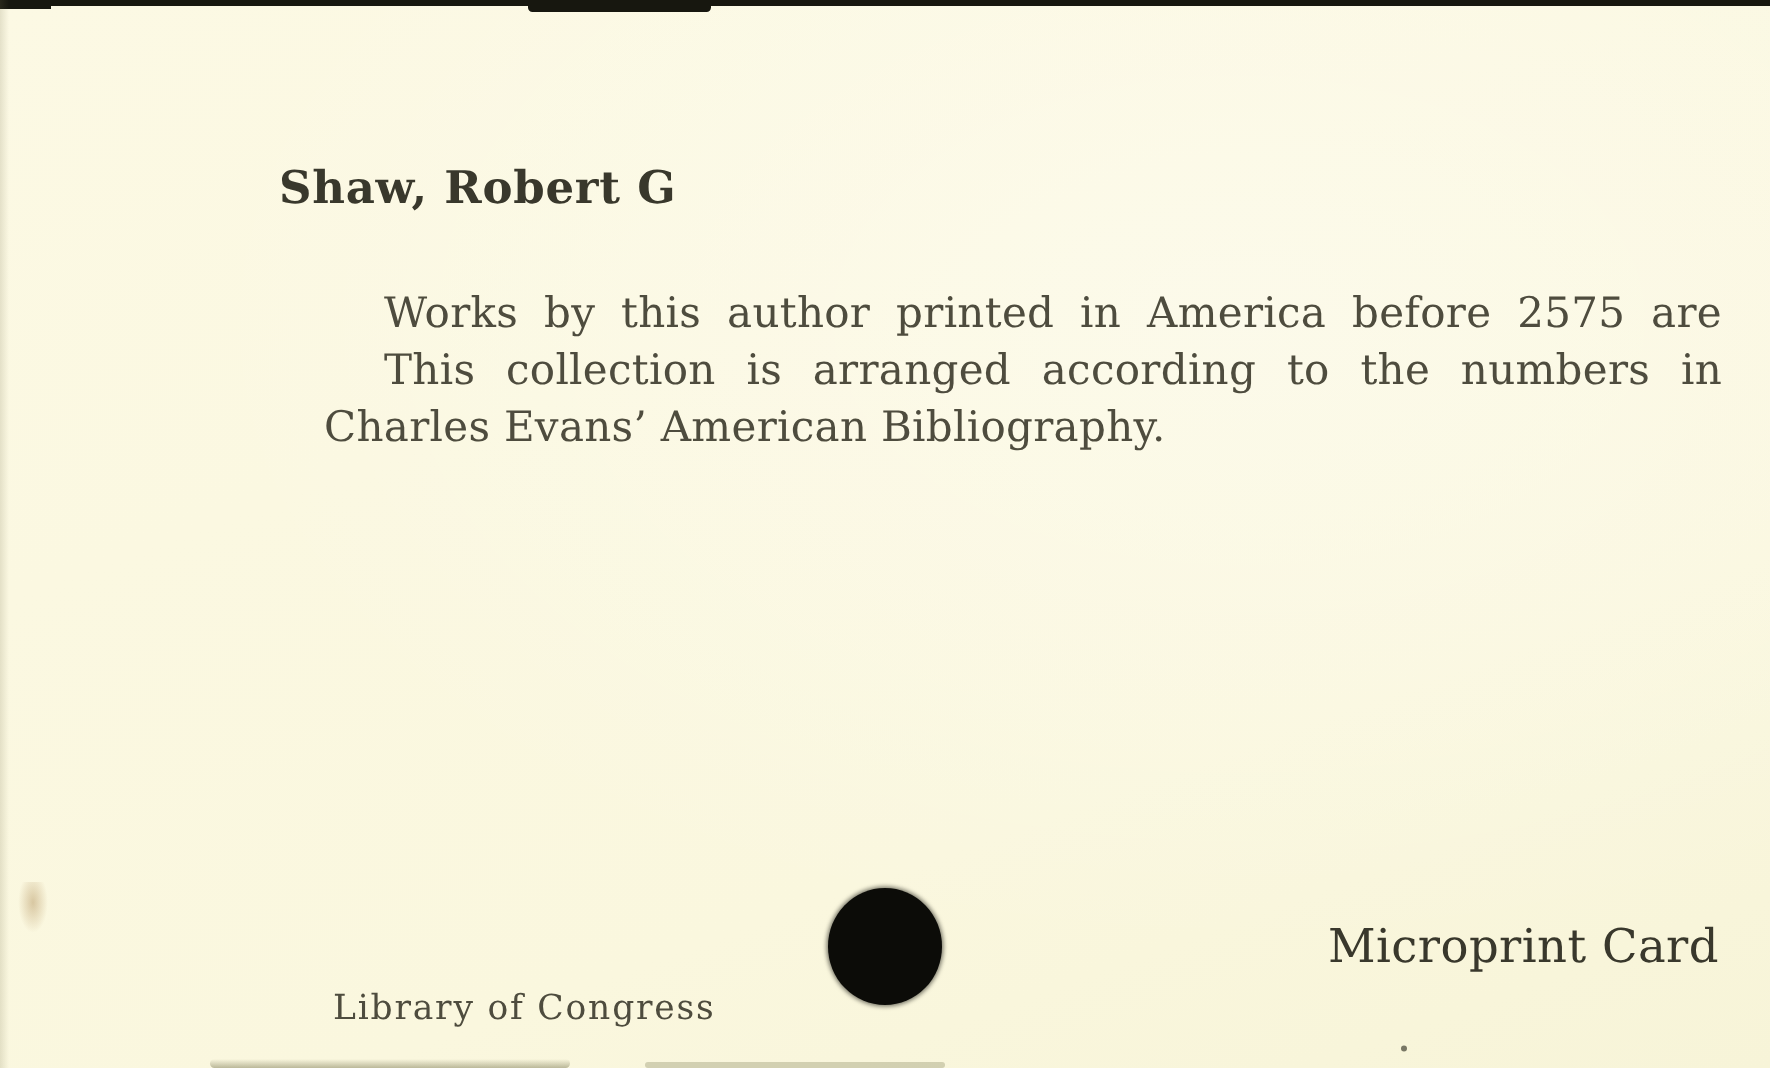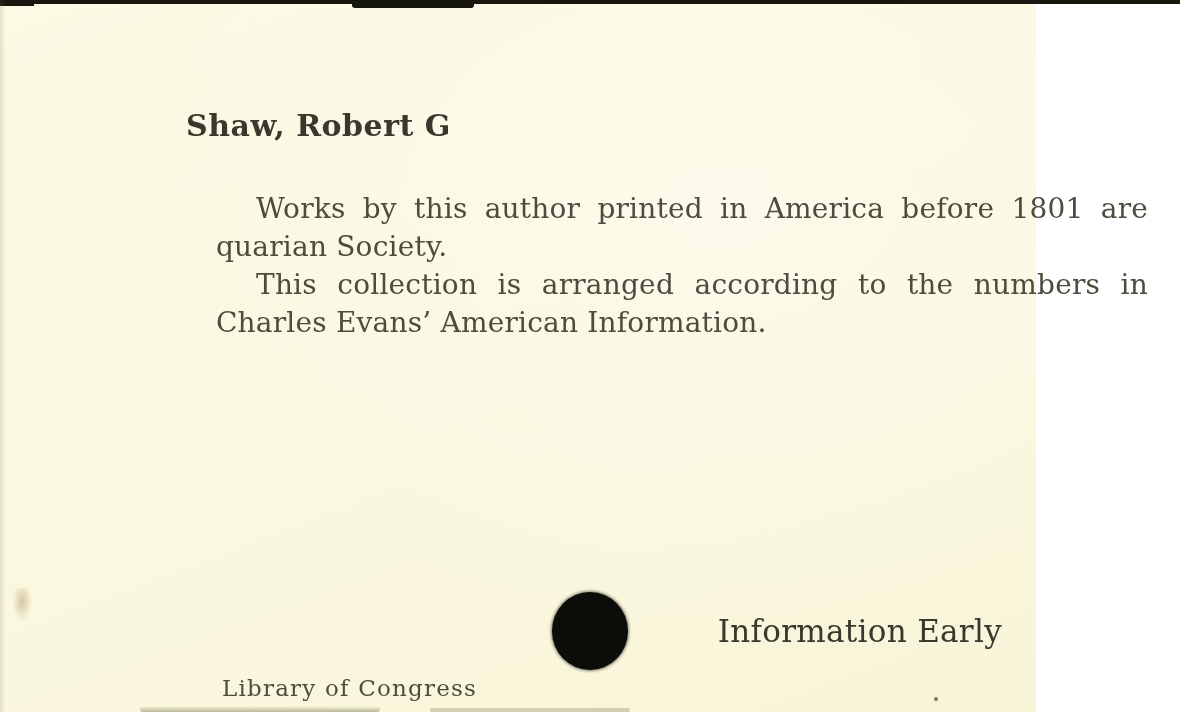--- a/index.html
+++ b/index.html
@@ -4,21 +4,21 @@
 <style>
   html, body {
     margin: 0;
     padding: 0;
     width: 1180px;
     height: 712px;
     overflow: hidden;
   }
   .card {
     position: relative;
-    width: 1036px;
+    width: 1180px;
     height: 712px;
     background:
       radial-gradient(ellipse at 70% 30%, rgba(255,255,252,0.35), rgba(255,255,252,0) 60%),
       linear-gradient(160deg, var(--card-background, #fcf9e4) 0%, #faf7de 70%, #f7f4d8 100%);
     font-family: "DejaVu Serif", "Liberation Serif", serif;
     color: var(--ink, #4e4c3e);
   }
   
   .top-edge {
     position: absolute; top: 0; left: 0;
@@ -106,45 +106,43 @@
     font-size: 31px;
     color: var(--heading-ink, #39382c);
     letter-spacing: 0.3px;
   }
   .loc-label {
     position: absolute;
     left: 222px; top: 659px;
     font-size: 23px;
     letter-spacing: 1.2px;
     color: var(--ink, #4e4c3e);
-    margin-top: 16px;
   }
 </style>
 </head>
 <body>
 
 <div class="card">
 
   <div class="top-edge"></div>
   <div class="top-edge-thick"></div>
   <div class="top-edge-left"></div>
   <div class="left-edge-shade"></div>
   <div class="left-smudge"></div>
   <div class="bottom-smudge-1"></div>
   <div class="bottom-smudge-2"></div>
   <div class="stray-dot"></div>
 
   <h1 class="heading">Shaw, Robert G</h1>
 
   <div class="body-block">
-    <div class="line indent justified">Works by this author printed in America before 1801 are</div>
-    <div class="line">quarian Society.</div>
+    <div class="line indent justified">Works by this author printed in America before 2575 are</div>
     <div class="line indent justified">This collection is arranged according to the numbers in</div>
-    <div class="line">Charles Evans’ American Information.</div>
+    <div class="line">Charles Evans’ American Bibliography.</div>
   </div>
 
   <div class="punch-hole"></div>
 
-  <div class="info-card-label">Information Early</div>
+  <div class="info-card-label">Microprint Card</div>
 
   <div class="loc-label">Library of Congress</div>
 
 </div>
 
 </body></html>

